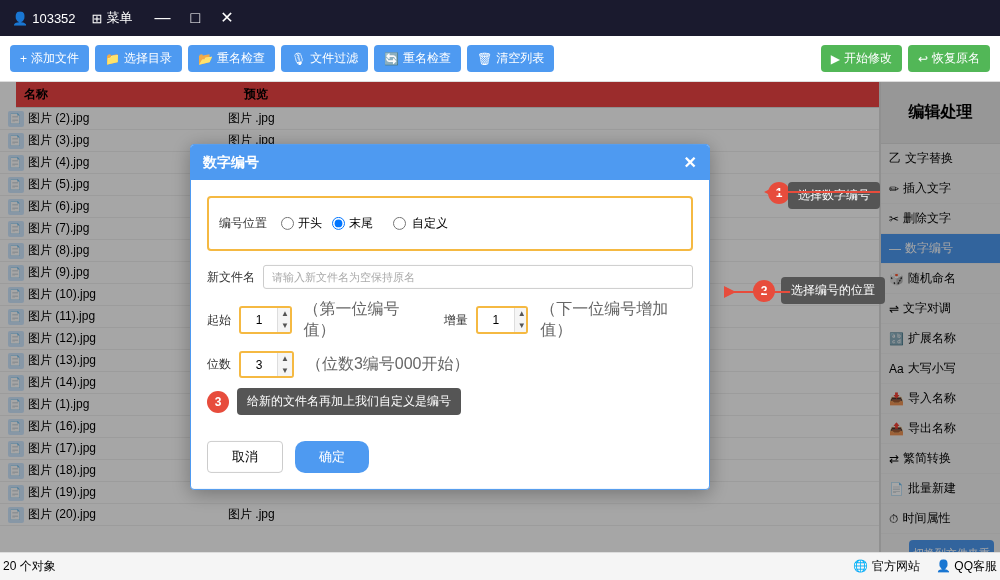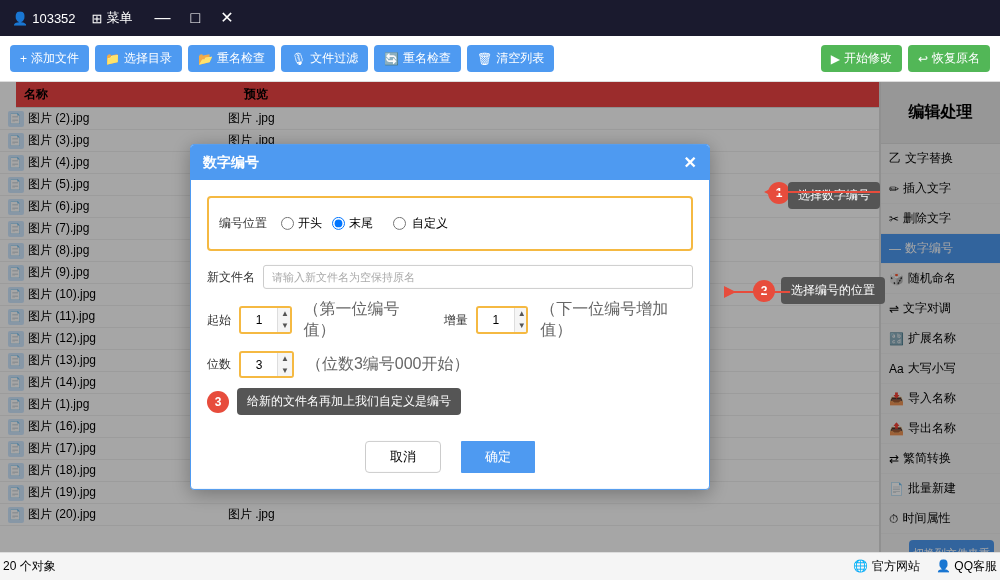--- a/index.html
+++ b/index.html
@@ -255,37 +255,36 @@
       color: #fff;
       border-radius: 4px;
       padding: 5px 10px;
       font-size: 12px;
       z-index: 30;
       white-space: nowrap;
     }
 
     .dialog-footer {
       display: flex;
-      justify-content: center;
-      gap: 20px;
+      gap: 12px;
       padding: 10px 16px 16px;
     }
     .btn-cancel {
       background: #fff;
       border: 1px solid #ccc;
       border-radius: 4px;
       padding: 6px 24px;
       font-size: 13px;
       cursor: pointer;
     }
     .btn-confirm {
       background: #4e9af1;
       color: #fff;
       border: none;
-      border-radius: 1px;
+      border-radius: 10px;
       padding: 6px 24px;
       font-size: 13px;
       cursor: pointer;
     }
 
     
     .arrow-svg {
       position: absolute;
       z-index: 30;
       pointer-events: none;

